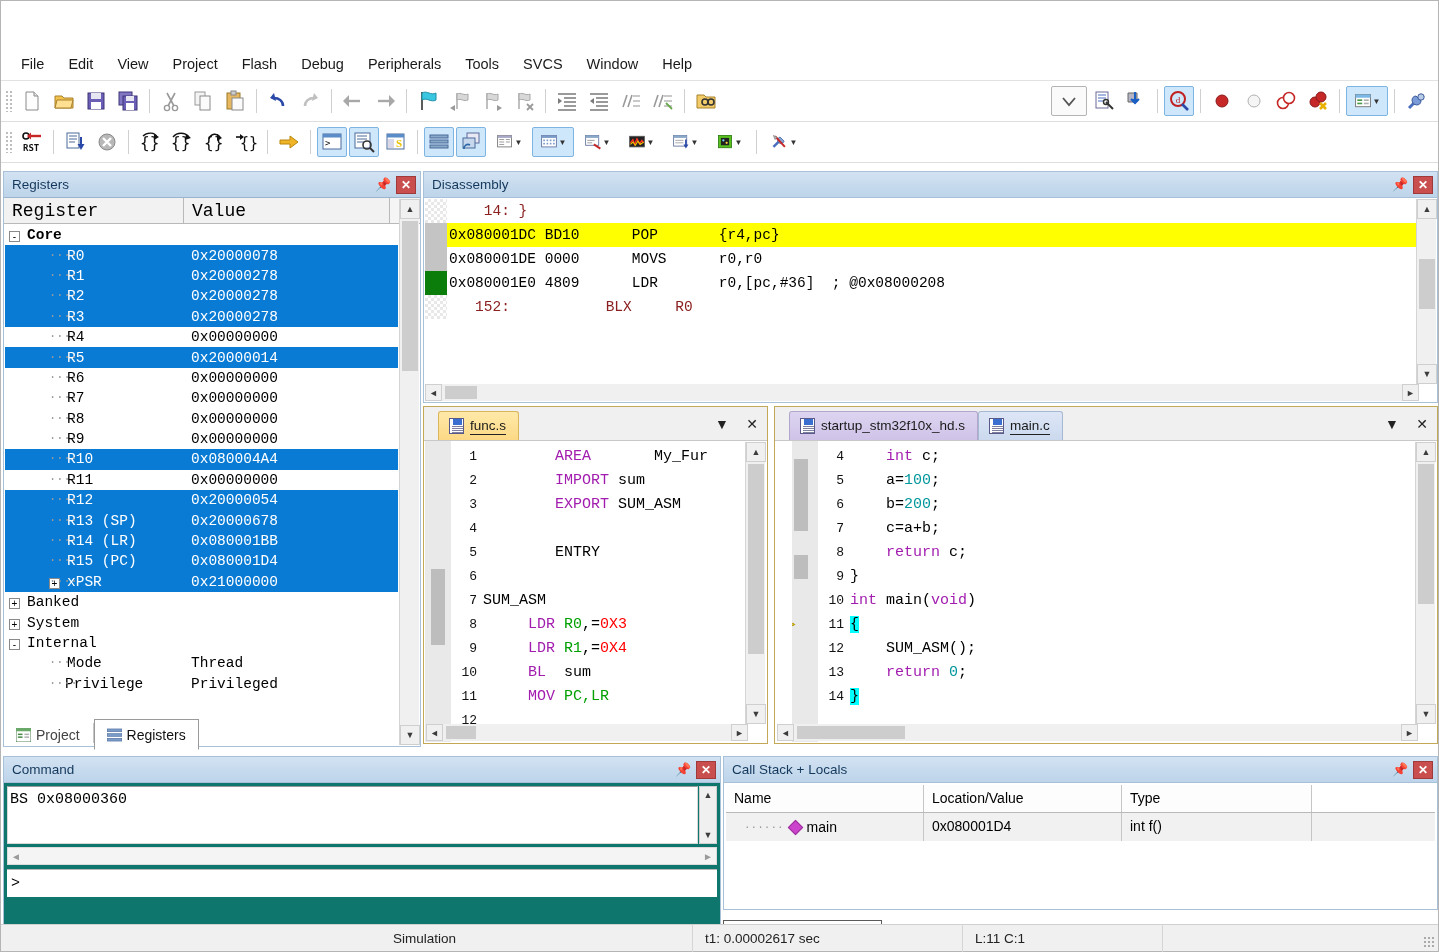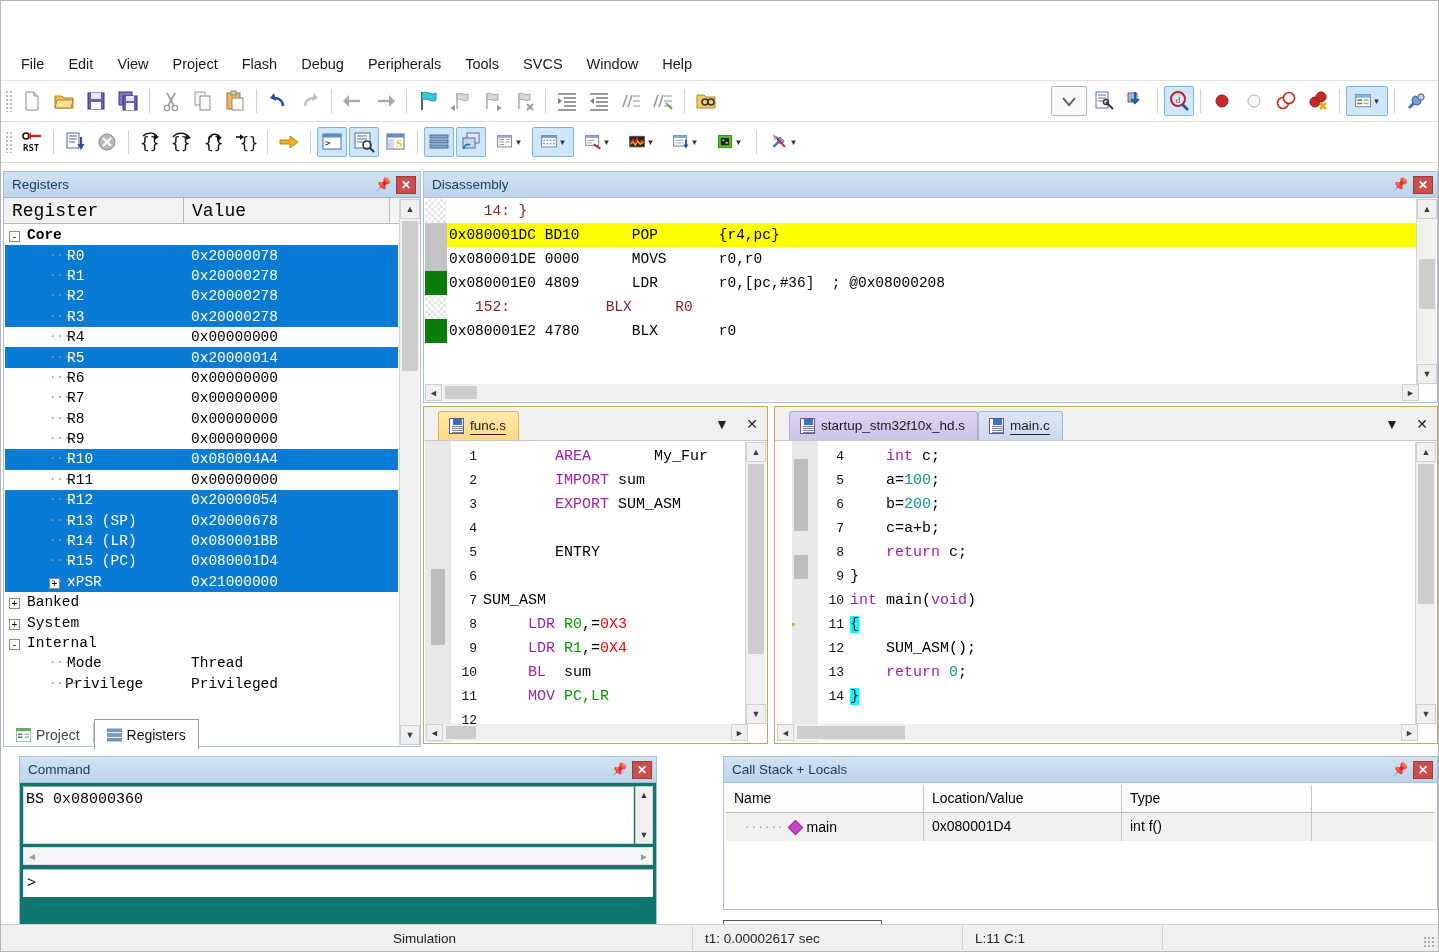--- a/index.html
+++ b/index.html
@@ -198,21 +198,21 @@
   .ed-row { height:24px; display:flex; align-items:center; white-space:nowrap; position:relative; }
   .lnum { width:58px; text-align:right; padding-right:6px; color:#111; flex:none; }
   .kw { color:#a21caf; }
   .num { color:#00979c; }
   .reg-g { color:#00a000; }
   .hexv { color:#ff0000; }
   .hl { background:#00ffff; }
   .arrowmark { position:absolute; left:4px; color:#e8c000; font-size:17px; line-height:1;
     text-shadow:0 0 0 #000; letter-spacing:-3px; }
   
-  #command { left:18px; top:755px; width:638px; height:195px; }
+  #command { left:2px; top:755px; width:718px; height:195px; }
   #command .pbody { height:169px; background:#0f766e; position:relative; }
   .cmd-out {
     position:absolute; left:3px; top:3px; right:22px; height:58px; background:#fff;
     font-family:"Liberation Mono", monospace; font-size:15px; padding:4px 2px;
     border:1px solid #d8d8d8; border-top:1px solid #9a9a9a;
   }
   .cmd-vs { position:absolute; right:3px; top:3px; width:18px; height:58px; background:#f0f0f0;
     border:1px solid #d0d0d0; }
   .cmd-vs .a { width:16px; height:16px; display:flex; align-items:center; justify-content:center;
     font-size:9px; color:#3c3c3c; }
@@ -955,24 +955,20 @@
             <div class="dis-code" style="white-space: pre;">0x080001DE 0000      MOVS      r0,r0</div>
           </div>
           <div class="dis-row">
             <div class="dis-mark green"></div>
             <div class="dis-code" style="white-space: pre;">0x080001E0 4809      LDR       r0,[pc,#36]  ; @0x08000208</div>
           </div>
           <div class="dis-row">
             <div class="dis-mark"></div>
             <div class="dis-code dis-src" style="white-space: pre;">   152:           BLX     R0</div>
           </div>
-          <div class="dis-row">
-            <div class="dis-mark green"></div>
-            <div class="dis-code" style="white-space: pre;">0x080001E2 4780      BLX       r0</div>
-          </div>
         </div>
       <div class="vscroll" style="bottom:18px;">
         <div class="arrow">▲</div>
         <div class="thumb" style="top:60px;height:50px;"></div>
         <div class="arrow bot">▼</div>
       </div>
       <div class="hscroll">
         <div class="arrow">◄</div>
         <div class="thumb" style="left:20px;width:32px;"></div>
         <div class="arrow right">►</div>

